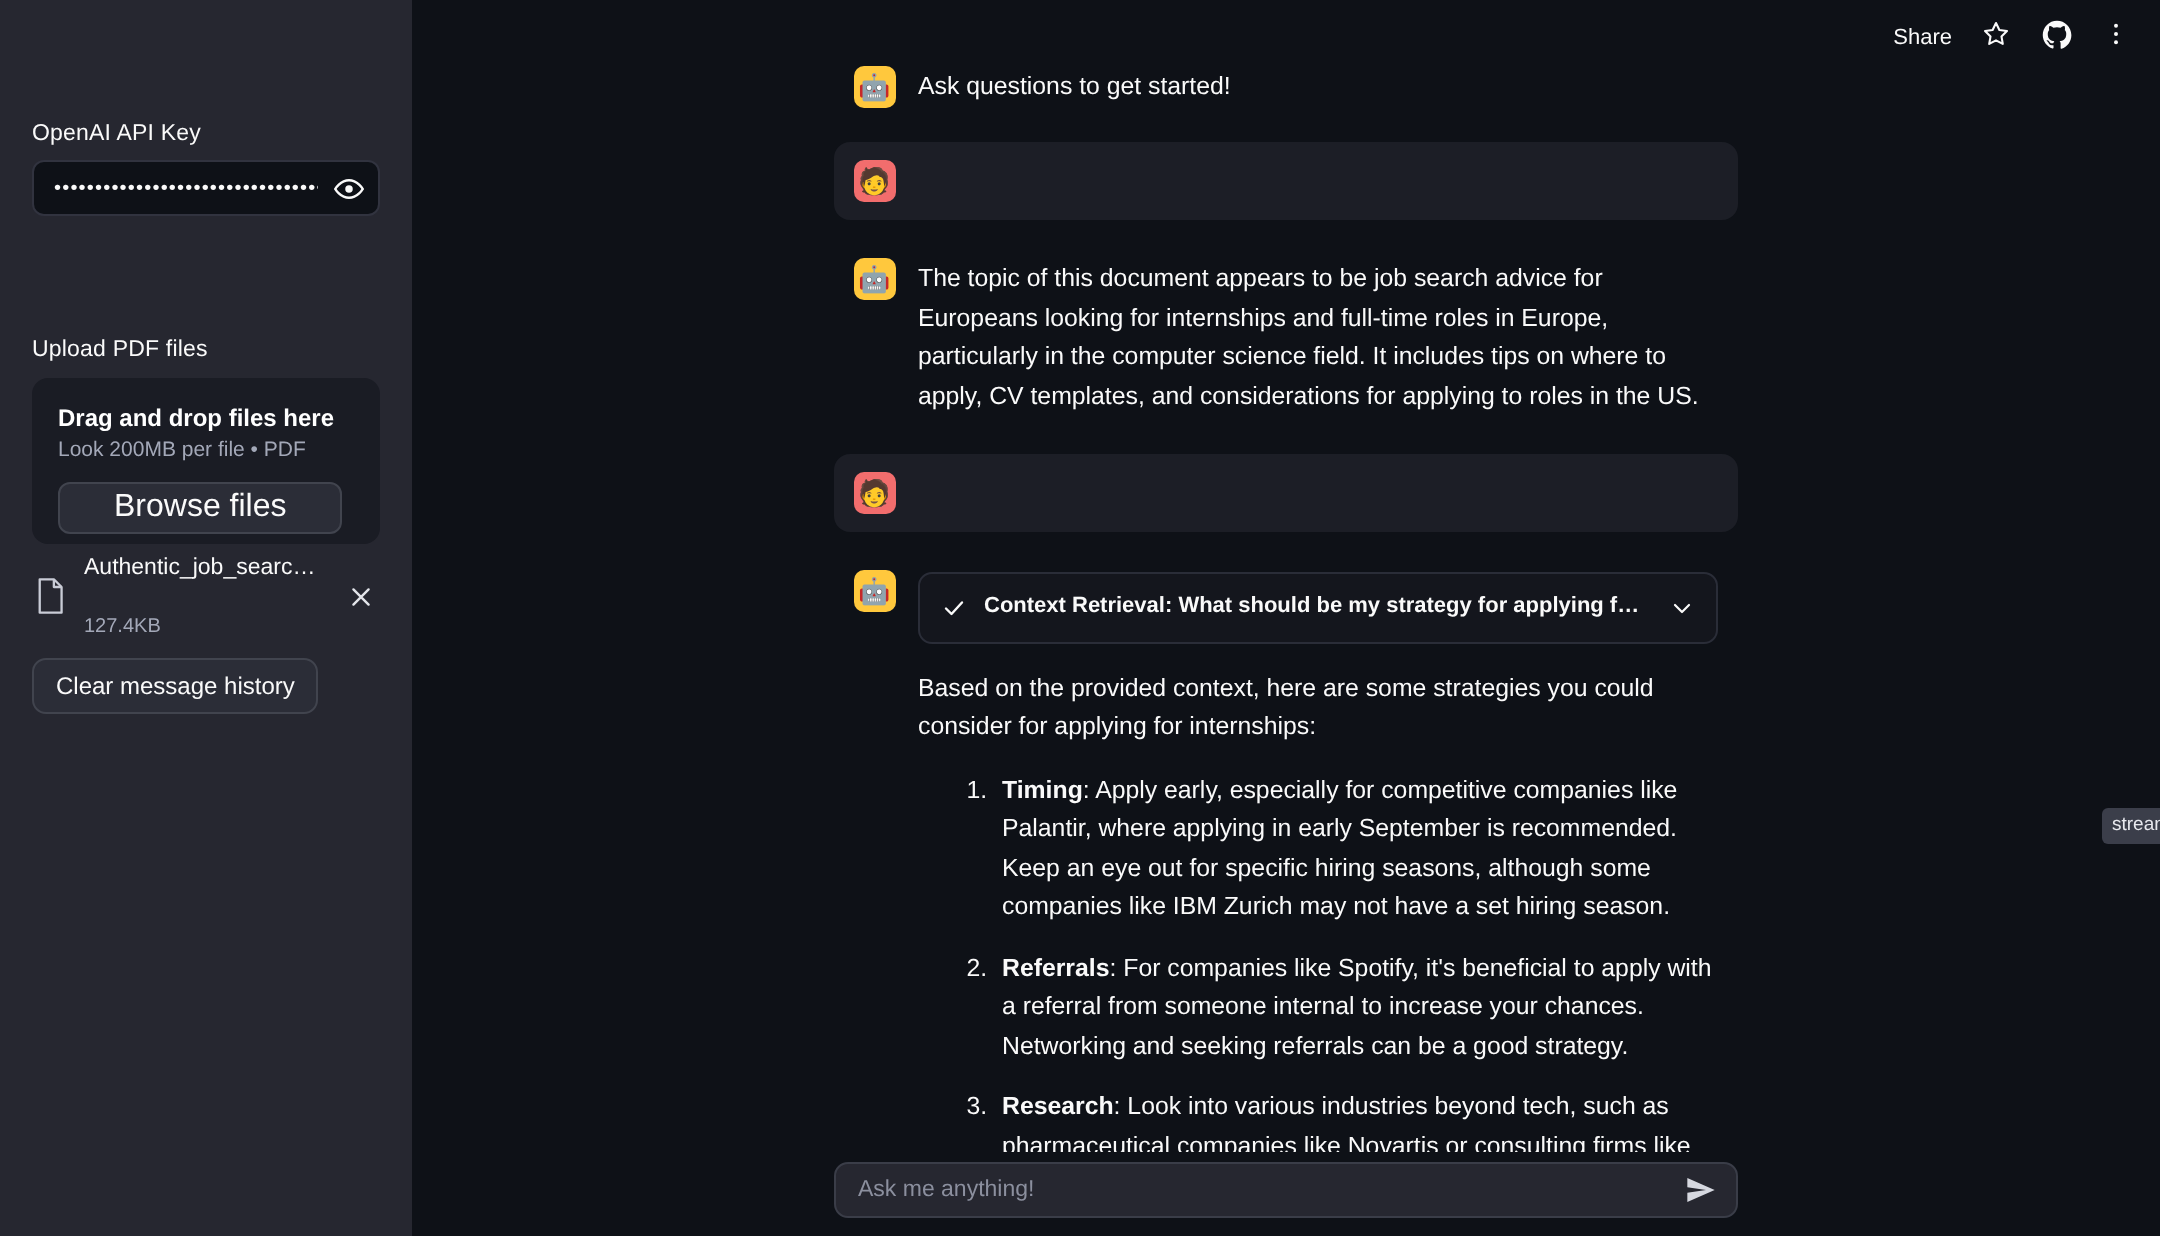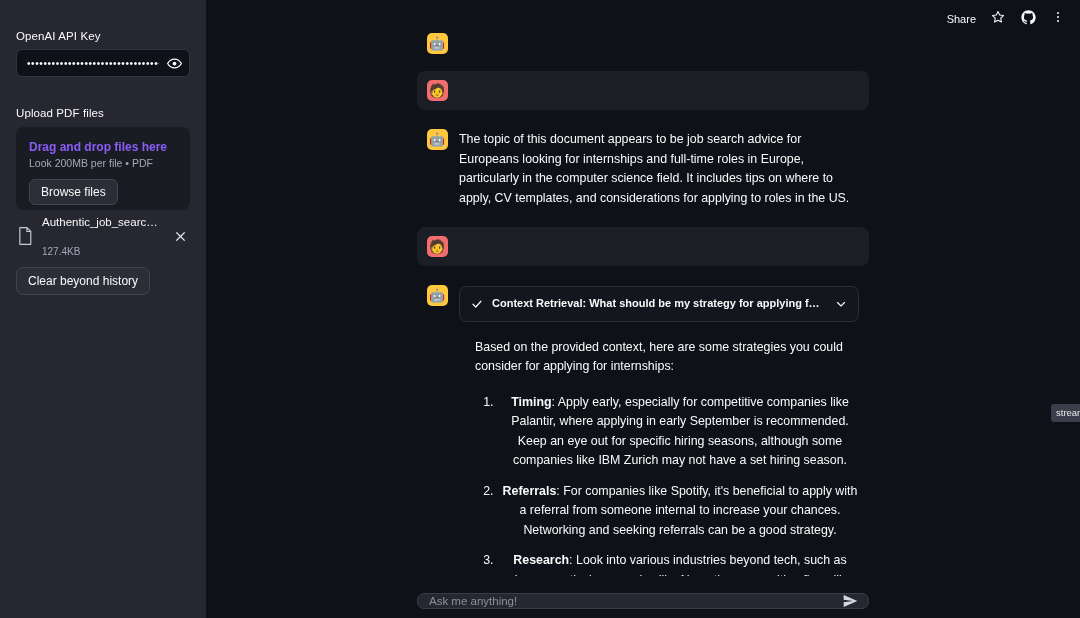--- a/index.html
+++ b/index.html
@@ -29,21 +29,21 @@
     flex: 0 0 206px;
     padding: 0 16px;
     position: relative;
     overflow: hidden;
   }
 
   .sb-label {
     color: #fafafa;
     font-size: 11.5px;
     line-height: 14px;
-    margin-top: 29px;
+    margin-top: 60px;
     margin-bottom: 6px;
     letter-spacing: 0.1px;
   }
   .sb-label.upload { }
 
   .api-input-wrap {
     position: relative;
     height: 28px;
     background: #0e1117;
     border: 1px solid #31333f;
@@ -74,43 +74,43 @@
   }
 
   .uploader {
     margin-top: 7px;
     background: #1a1c24;
     border-radius: 8px;
     padding: 13px 13px 14px 13px;
     height: 83px;
   }
   .uploader-title {
-    color: #8b5cf6;
+    color: #ffffff;
     font-size: 12px;
     font-weight: bold;
     line-height: 15px;
   }
   .uploader-sub {
     color: #a3a8b8;
     font-size: 10.5px;
     line-height: 14px;
     margin-top: 1px;
   }
   .browse-btn {
     margin-top: 9px;
     display: inline-flex;
     align-items: center;
     justify-content: center;
     height: 26px;
-    padding: 0 11px;
+    padding: 0 27px;
     border: 1px solid #41444e;
     border-radius: 6px;
     background: #2b2d37;
     color: #fafafa;
-    font-size: 12px;
+    font-size: 16px;
     cursor: pointer;
   }
 
   .file-row {
     margin-top: 9px;
     display: flex;
     align-items: center;
     gap: 8px;
     height: 34px;
     padding-right: 2px;
@@ -219,21 +219,21 @@
   .avatar.user { background: #f26d6d; }
 
   .msg-body {
     flex: 1 1 auto;
     color: #fafafa;
     font-size: 12.4px;
     line-height: 19.5px;
     padding-top: 1px;
     min-width: 0;
   }
-  .msg-body p { margin: 16px; }
+  .msg-body p { margin: 0; }
 
   
   .expander {
     border: 1px solid #2a2d38;
     border-radius: 7px;
     background: #14161d;
     padding: 7px 11px;
     display: flex;
     align-items: center;
     gap: 9px;
@@ -248,40 +248,39 @@
     font-weight: bold;
     white-space: nowrap;
     overflow: hidden;
     text-overflow: ellipsis;
   }
   .exp-chev { flex: 0 0 12px; display:flex; color: #fafafa; }
 
   ol.answer-list {
     margin: 12px 0 0 0;
     padding-left: 38px;
-    text-align: center;
   }
   ol.answer-list li {
     margin-bottom: 11px;
     color: #fafafa;
     font-size: 12.4px;
     line-height: 19.5px;
     padding-left: 4px;
   }
   ol.answer-list li::marker { color: #fafafa; }
   ol.answer-list b { font-weight: bold; }
 
   
   .chat-input-wrap {
     position: absolute;
     left: 50%;
     transform: translateX(-50%);
     bottom: 9px;
     width: 452px;
-    height: 16px;
+    height: 28px;
     background: #262730;
     border: 1px solid #3a3d48;
     border-radius: 7px;
     display: flex;
     align-items: center;
     padding: 0 8px 0 11px;
   }
   .chat-placeholder {
     flex: 1 1 auto;
     color: #8b8f9e;
@@ -348,21 +347,21 @@
         <span class="file-name" style="display:block">Authentic_job_search_e…</span>
         <span class="file-size" style="display:block">127.4KB</span>
       </span>
       <span class="file-x">
         <svg width="13" height="13" viewBox="0 0 24 24" fill="none" stroke="#e3e5ea" stroke-width="2.2" stroke-linecap="round">
           <path d="M5 5l14 14M19 5L5 19"></path>
         </svg>
       </span>
     </div>
 
-    <div class="clear-btn">Clear beyond history</div>
+    <div class="clear-btn">Clear message history</div>
 
   </aside>
 
   <main class="main">
 
     <div class="topbar">
       <span class="share-text">Share</span>
       <span class="tb-icon">
         <svg width="14" height="14" viewBox="0 0 24 24" fill="none" stroke="#fafafa" stroke-width="1.8" stroke-linejoin="round">
           <path d="M12 2.6l2.9 5.9 6.5.95-4.7 4.6 1.1 6.45L12 17.45 6.2 20.5l1.1-6.45-4.7-4.6 6.5-.95z"></path>
@@ -379,20 +378,21 @@
             <circle cx="12" cy="12" r="1.7"></circle>
             <circle cx="12" cy="19" r="1.7"></circle>
         </svg>
       </span>
     </div>
 
     <div class="chat-scroll">
 
       <div class="msg assistant plain">
         <span class="avatar bot">🤖</span>
+        <div class="msg-body">Ask questions to get started!</div>
       </div>
 
       <div class="msg user">
         <span class="avatar user">🧑</span>
       </div>
 
       <div class="msg assistant">
         <span class="avatar bot">🤖</span>
         <div class="msg-body">The topic of this document appears to be job search advice for Europeans looking for internships and full-time roles in Europe, particularly in the computer science field. It includes tips on where to apply, CV templates, and considerations for applying to roles in the US.</div>
       </div>

